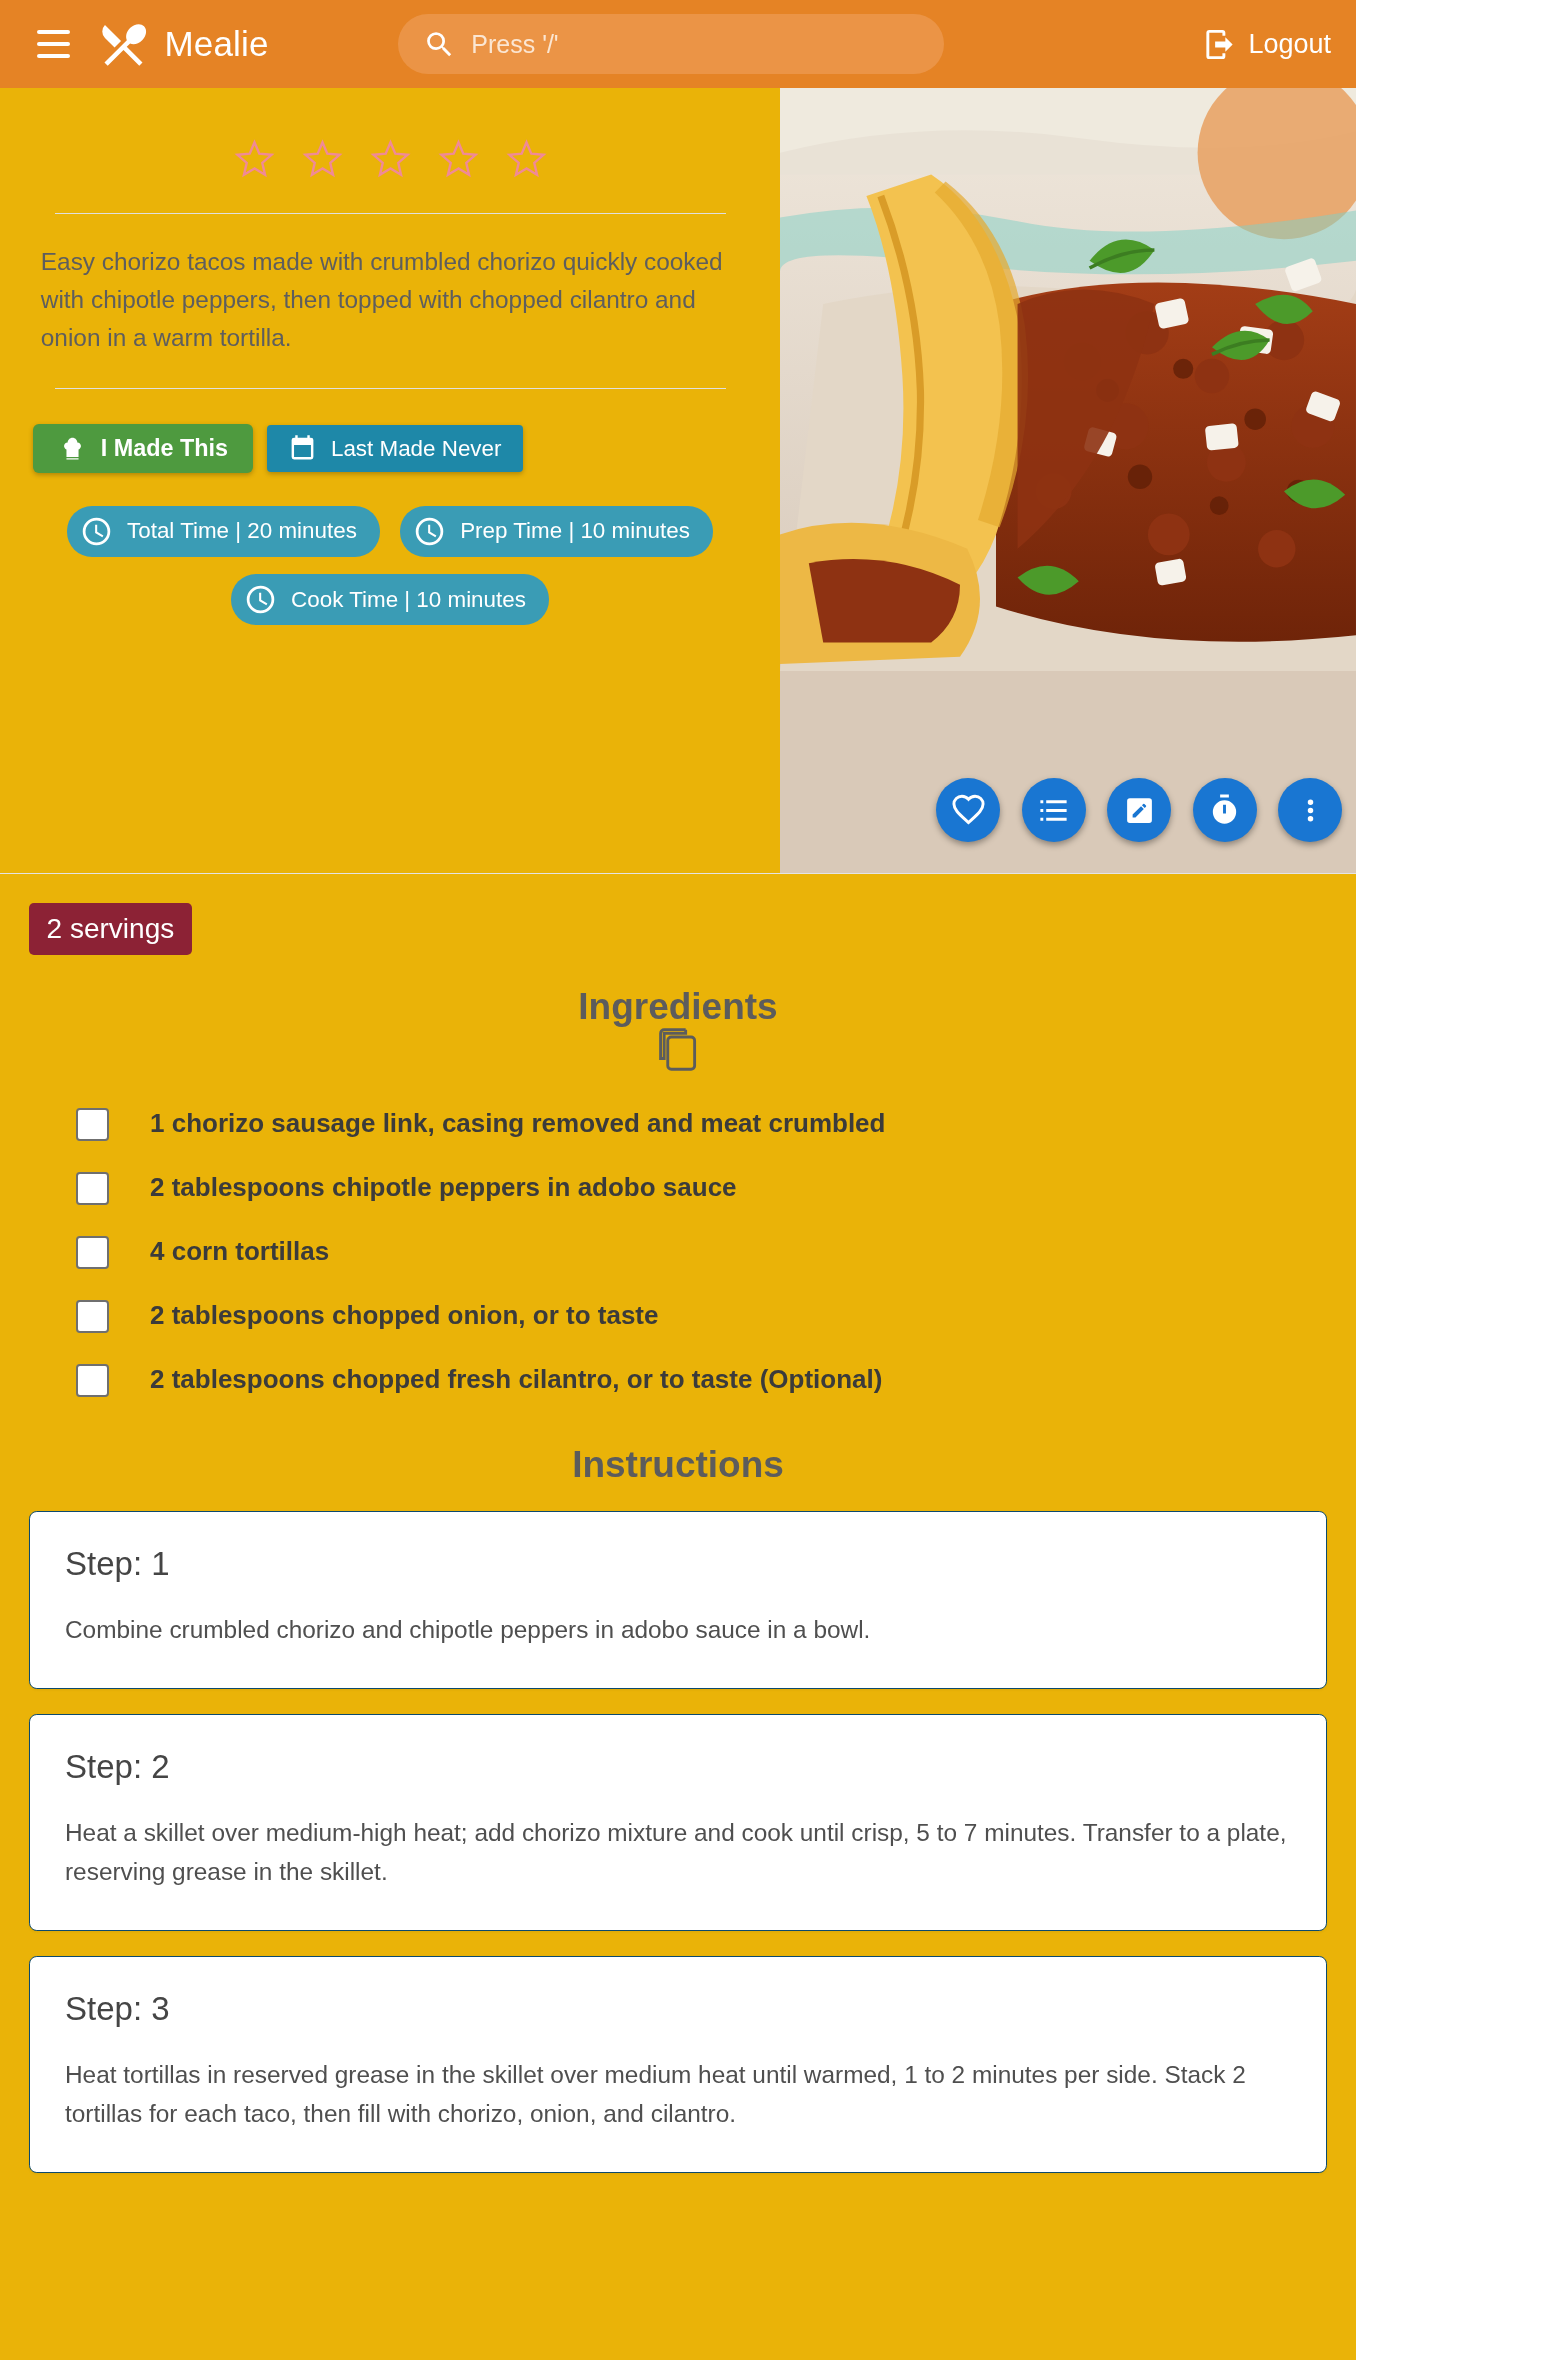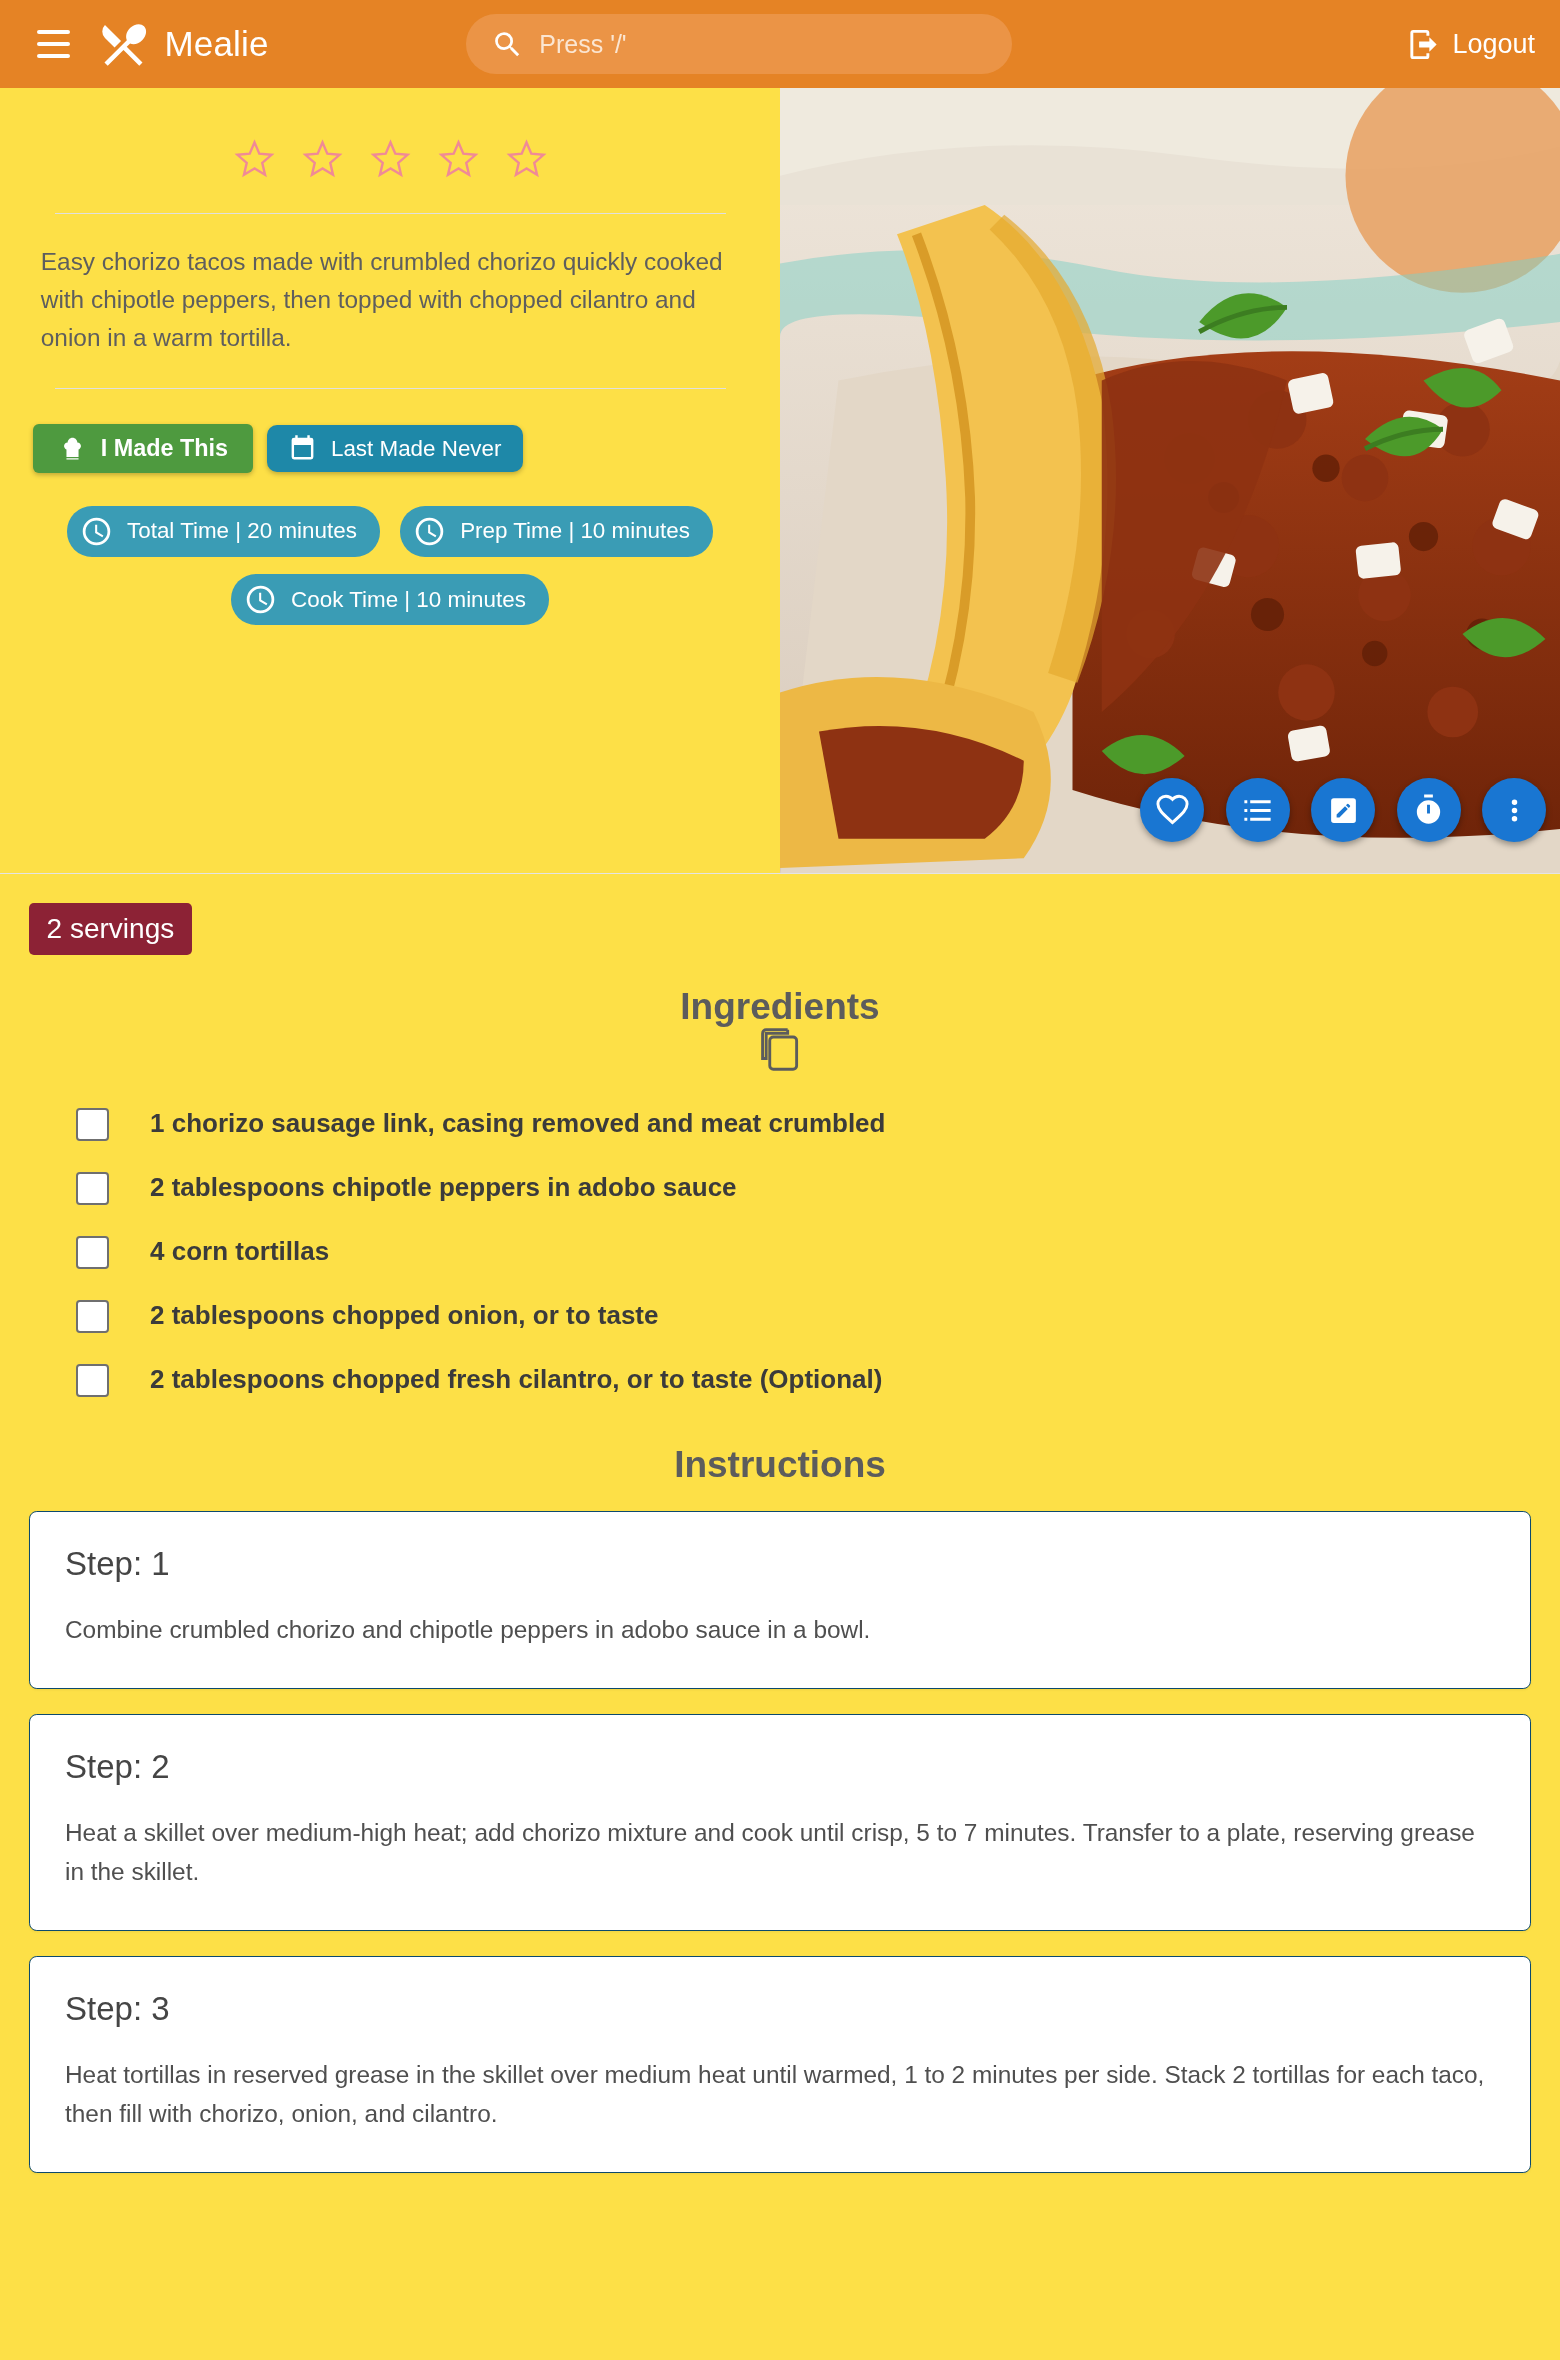--- a/index.html
+++ b/index.html
@@ -3,24 +3,24 @@
 <meta charset="utf-8">
 <style>
   * { box-sizing: border-box; }
   html, body {
     margin: 0; padding: 0;
     width: 1560px;
     background: #ffffff;
     font-family: "Liberation Sans", sans-serif;
   }
   .page {
-    width: 1560px;
+    width: 1356px;
     min-height: 2360px;
     position: relative;
-    background: #fde047;
+    background: #eab308;
     overflow: hidden;
   }
 
   
   .appbar {
     height: 88px;
     background: #e58325;
     display: flex;
     align-items: center;
     padding: 0 25px;
@@ -126,21 +126,21 @@
     font-weight: bold;
     display: flex;
     align-items: center;
     gap: 13.7px;
     cursor: pointer;
     box-shadow: 0 2px 4.9px rgba(0,0,0,0.25);
   }
   .btn-lastmade {
     background: #1e88a8;
     color: #ffffff;
-    border-radius: 10px;
+    border-radius: 4px;
     padding: 8.8px 21.5px;
     font-size: 22.4px;
     display: flex;
     align-items: center;
     gap: 13.7px;
     cursor: pointer;
     box-shadow: 0 2px 4.9px rgba(0,0,0,0.25);
   }
   .chips {
     margin-top: 33px;

